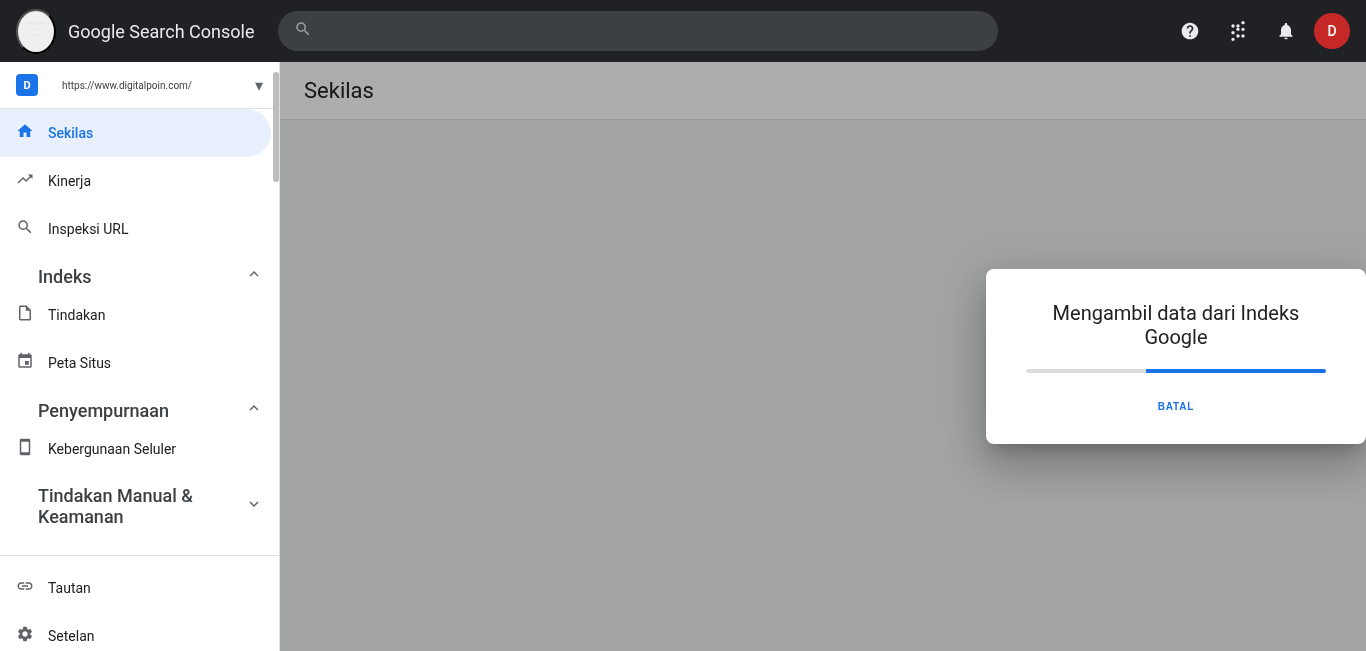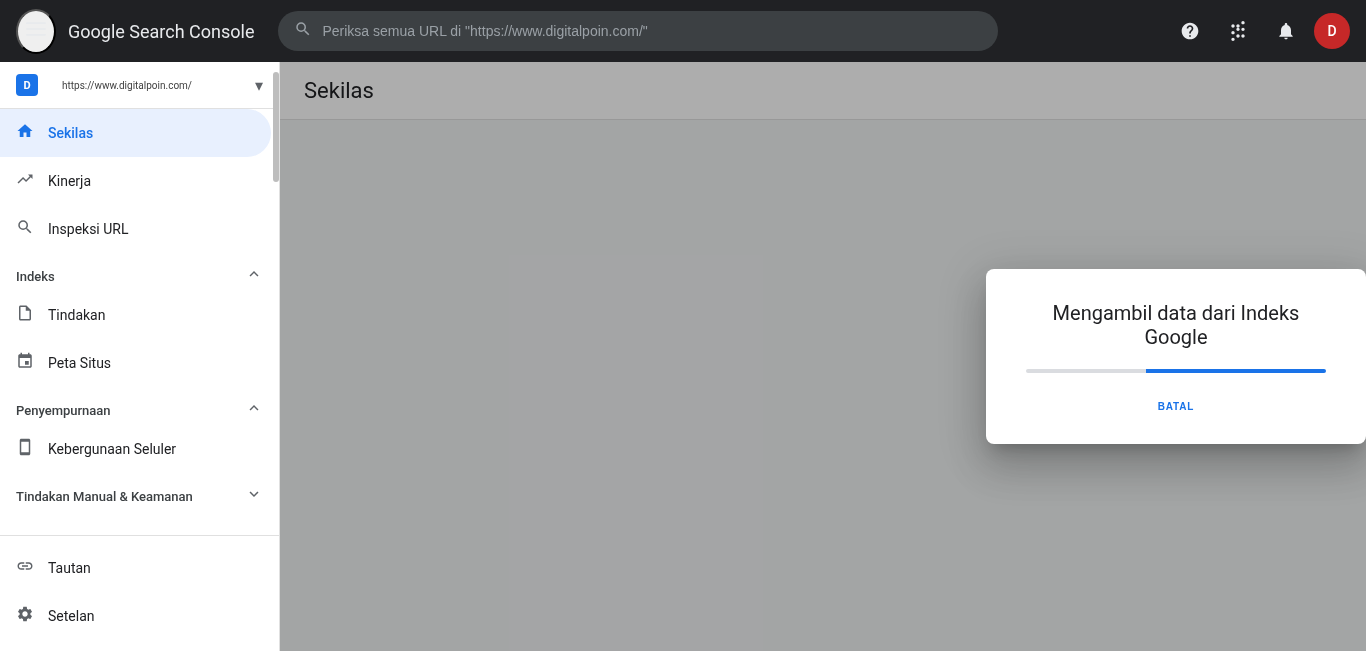--- a/index.html
+++ b/index.html
@@ -155,21 +155,21 @@
       display: flex;
       align-items: center;
       justify-content: space-between;
       padding: 12px 16px 4px;
       font-size: 11px;
       font-weight: 600;
       color: #5f6368;
       text-transform: none;
       letter-spacing: 0;
     }
-    .nav-section-text { font-size: 13px; color: #3c4043; font-weight: 500; }
+    .nav-section-text { font-size: 18px; color: #3c4043; font-weight: 500; margin-left: 22px; }
     .collapse-icon { color: #5f6368; font-size: 18px; cursor: pointer; }
 
     
     .main {
       flex: 1;
       background: #f1f3f4;
       position: relative;
       overflow: hidden;
     }
     .page-title-bar {
@@ -266,21 +266,20 @@
   </button>
   <div class="header-logo">
     <span>Google Search Console</span>
   </div>
   <div class="search-bar">
     <span class="search-icon-wrap">
       <svg width="18" height="18" viewBox="0 0 24 24" fill="#9aa0a6">
           <path d="M15.5 14h-.79l-.28-.27A6.471 6.471 0 0 0 16 9.5 6.5 6.5 0 1 0 9.5 16c1.61 0 3.09-.59 4.23-1.57l.27.28v.79l5 4.99L20.49 19l-4.99-5zm-6 0C7.01 14 5 11.99 5 9.5S7.01 5 9.5 5 14 7.01 14 9.5 11.99 14 9.5 14z"></path>
         </svg>
     </span>
-    <input class="search-input" type="text" placeholder="Periksa semua URL di &quot;https://www.digitalpoin.com/&quot;" style="">
   </div>
   <div class="header-actions">
     <div class="header-icon-btn">
       <svg width="20" height="20" viewBox="0 0 24 24" fill="#e8eaed">
           <path d="M12 2C6.48 2 2 6.48 2 12s4.48 10 10 10 10-4.48 10-10S17.52 2 12 2zm1 17h-2v-2h2v2zm2.07-7.75l-.9.92C13.45 12.9 13 13.5 13 15h-2v-.5c0-1.1.45-2.1 1.17-2.83l1.24-1.26c.37-.36.59-.86.59-1.41 0-1.1-.9-2-2-2s-2 .9-2 2H8c0-2.21 1.79-4 4-4s4 1.79 4 4c0 .88-.36 1.68-.93 2.25z"></path>
         </svg>
     </div>
     <div class="header-icon-btn">
       <svg width="20" height="20" viewBox="0 0 24 24" fill="#e8eaed">
           <path d="M6 8c1.1 0 2-.9 2-2s-.9-2-2-2-2 .9-2 2 .9 2 2 2zm0 4c-1.1 0-2 .9-2 2s.9 2 2 2 2-.9 2-2-.9-2-2-2zm0 8c-1.1 0-2 .9-2 2s.9 2 2 2 2-.9 2-2-.9-2-2-2zm6-16c-1.1 0-2 .9-2 2s.9 2 2 2 2-.9 2-2-.9-2-2-2zm0 4c-1.1 0-2 .9-2 2s.9 2 2 2 2-.9 2-2-.9-2-2-2zm0 8c-1.1 0-2 .9-2 2s.9 2 2 2 2-.9 2-2-.9-2-2-2zm6-12c1.1 0 2-.9 2-2s-.9-2-2-2-2 .9-2 2 .9 2 2 2zm0 4c-1.1 0-2 .9-2 2s.9 2 2 2 2-.9 2-2-.9-2-2-2zm0 8c-1.1 0-2 .9-2 2s.9 2 2 2 2-.9 2-2-.9-2-2-2z"></path>

